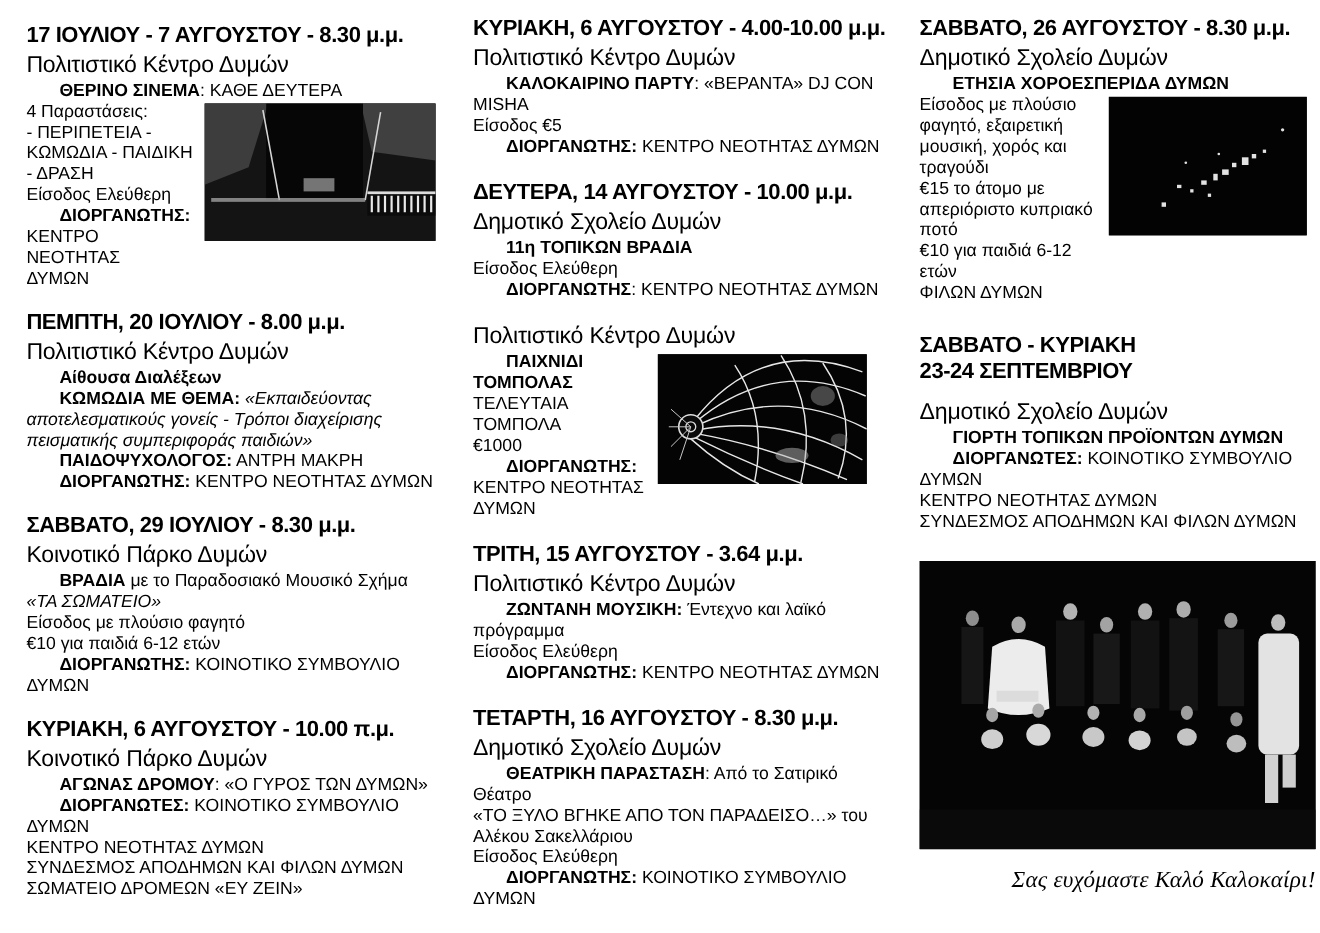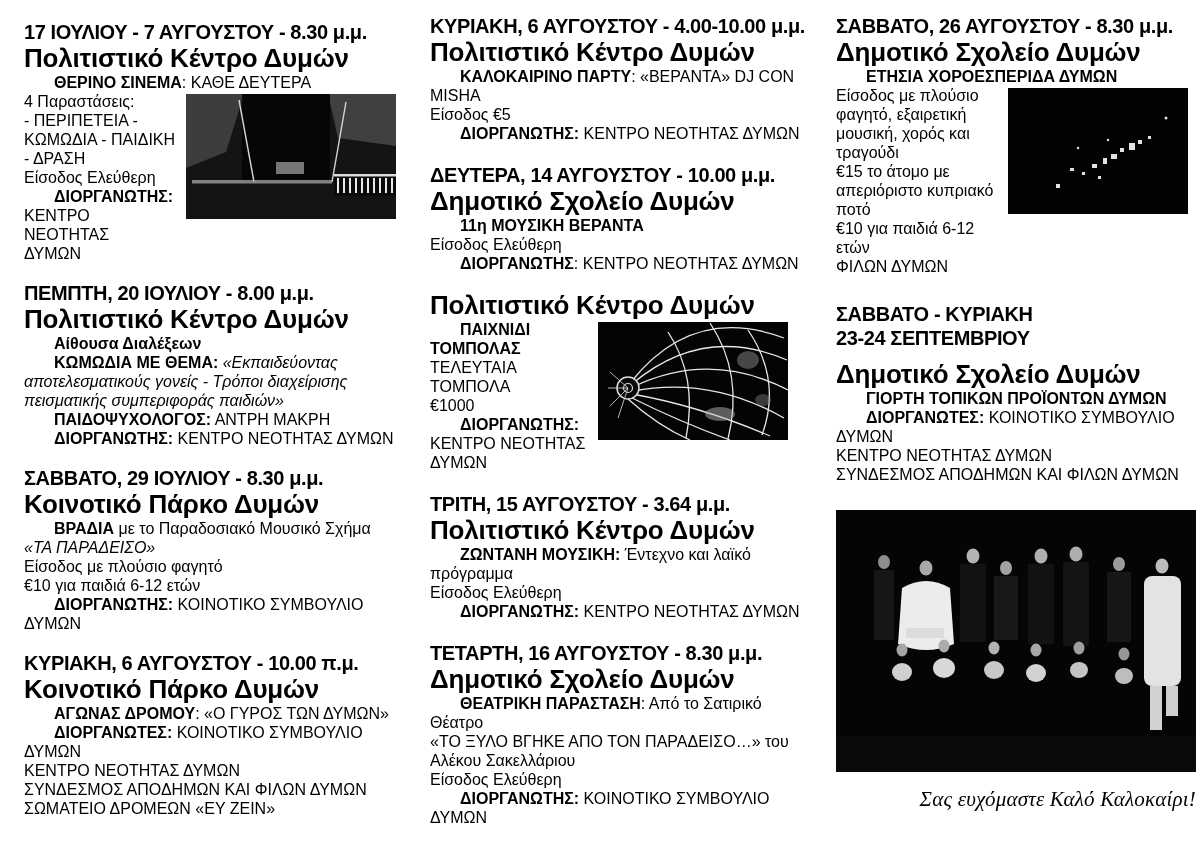--- a/index.html
+++ b/index.html
@@ -15,21 +15,21 @@
   .col2{left:430px;top:14px;width:386px;}
   .col3{left:836px;top:14px;width:360px;}
   section.event{margin:0 0 18px 0;}
   .col2 section.event{margin-bottom:20px;}
   .col3 section.event{margin-bottom:26px;}
   h2.title{
     margin:0 0 2px 0;font-size:20px;line-height:24px;font-weight:bold;
     letter-spacing:-0.4px;white-space:pre;
   }
   h3.venue{
-    margin:0 0 2px 0;font-size:26px;line-height:25px;font-weight:bold;
+    margin:0 0 2px 0;font-size:21px;line-height:25px;font-weight:normal;
     letter-spacing:-0.2px;
   }
   h3.venue.spaced{margin-top:12px;}
   .body{font-size:16px;line-height:19px;}
   .line{min-height:19px;}
   .b{font-weight:bold;margin-left:30px;}
   .i{font-style:italic;}
   figure.photo{
     margin:2px 0 6px 8px;padding:0;float:right;
     background:#000;
@@ -114,21 +114,21 @@
           </div>
       </div>
     </section>
 
     <section class="event">
       <h2 class="title">ΣΑΒΒΑΤΟ, 29 ΙΟΥΛΙΟΥ - 8.30 μ.μ.</h2>
       <h3 class="venue">Κοινοτικό Πάρκο Δυμών</h3>
       <div class="body">
         <div>
             <div class="line"><span class="b">ΒΡΑΔΙΑ</span><span> με το Παραδοσιακό Μουσικό Σχήμα</span></div>
-            <div class="line"><span class="i">«ΤΑ ΠΑΡΑΔΕΙΣΟ»</span></div>
+            <div class="line"><span class="i">«ΤΑ ΣΩΜΑΤΕΙΟ»</span></div>
             <div class="line"><span>Είσοδος με πλούσιο φαγητό</span></div>
             <div class="line"><span>€10 για παιδιά 6-12 ετών</span></div>
             <div class="line"><span class="b">ΔΙΟΡΓΑΝΩΤΗΣ:</span><span> ΚΟΙΝΟΤΙΚΟ ΣΥΜΒΟΥΛΙΟ ΔΥΜΩΝ</span></div>
           </div>
       </div>
     </section>
 
     <section class="event">
       <h2 class="title">ΚΥΡΙΑΚΗ, 6 ΑΥΓΟΥΣΤΟΥ - 10.00 π.μ.</h2>
       <h3 class="venue">Κοινοτικό Πάρκο Δυμών</h3>
@@ -157,21 +157,21 @@
             <div class="line"><span class="b">ΔΙΟΡΓΑΝΩΤΗΣ:</span><span> ΚΕΝΤΡΟ ΝΕΟΤΗΤΑΣ ΔΥΜΩΝ</span></div>
           </div>
       </div>
     </section>
 
     <section class="event">
       <h2 class="title">ΔΕΥΤΕΡΑ, 14 ΑΥΓΟΥΣΤΟΥ - 10.00 μ.μ.</h2>
       <h3 class="venue">Δημοτικό Σχολείο Δυμών</h3>
       <div class="body">
         <div>
-            <div class="line"><span class="b">11η ΜΟΥΣΙΚΗ ΒΕΡΑΝΤΑ</span></div>
+            <div class="line"><span class="b">11η ΤΟΠΙΚΩΝ ΒΡΑΔΙΑ</span></div>
             <div class="line"><span>Είσοδος Ελεύθερη</span></div>
             <div class="line"><span class="b">ΔΙΟΡΓΑΝΩΤΗΣ</span><span>: ΚΕΝΤΡΟ ΝΕΟΤΗΤΑΣ ΔΥΜΩΝ</span></div>
           </div>
       </div>
     </section>
 
     <section class="event">
       <h3 class="venue">Πολιτιστικό Κέντρο Δυμών</h3>
       <div class="body">
         <figure class="photo tombola">

